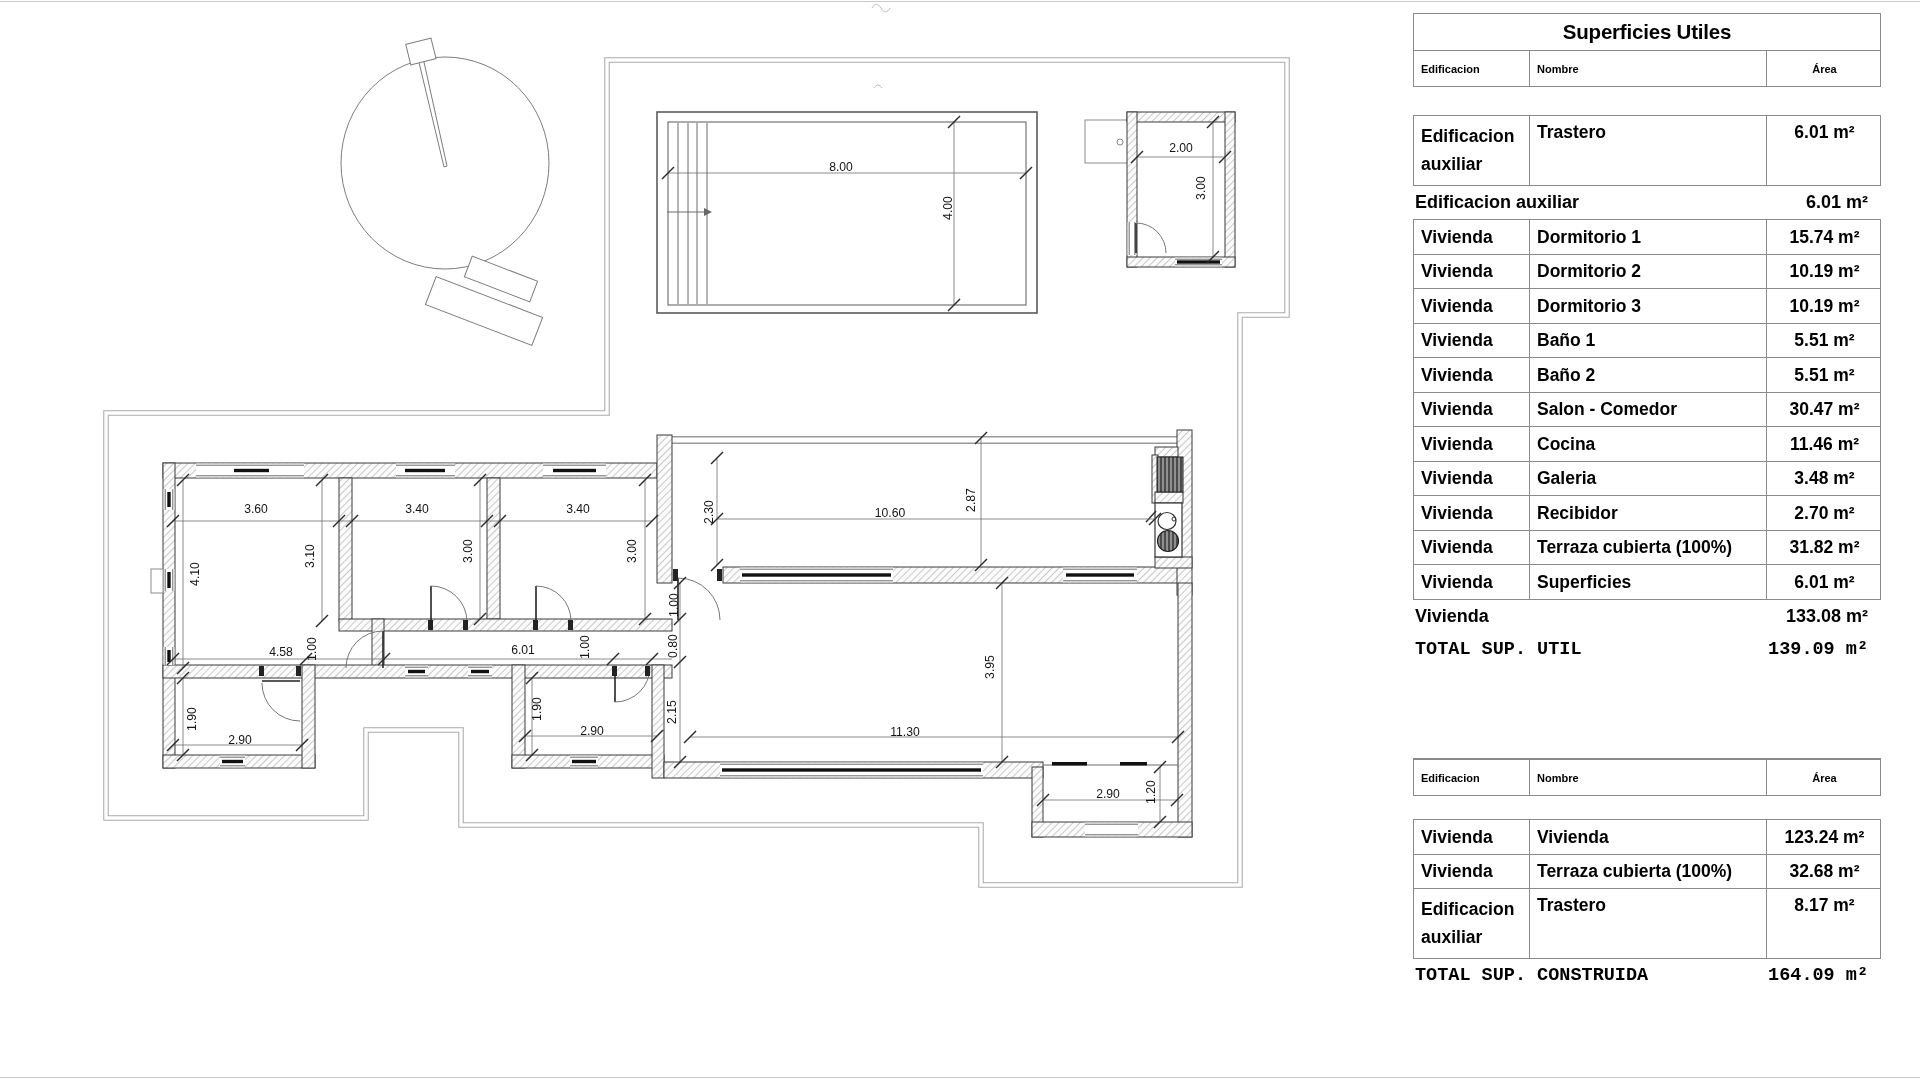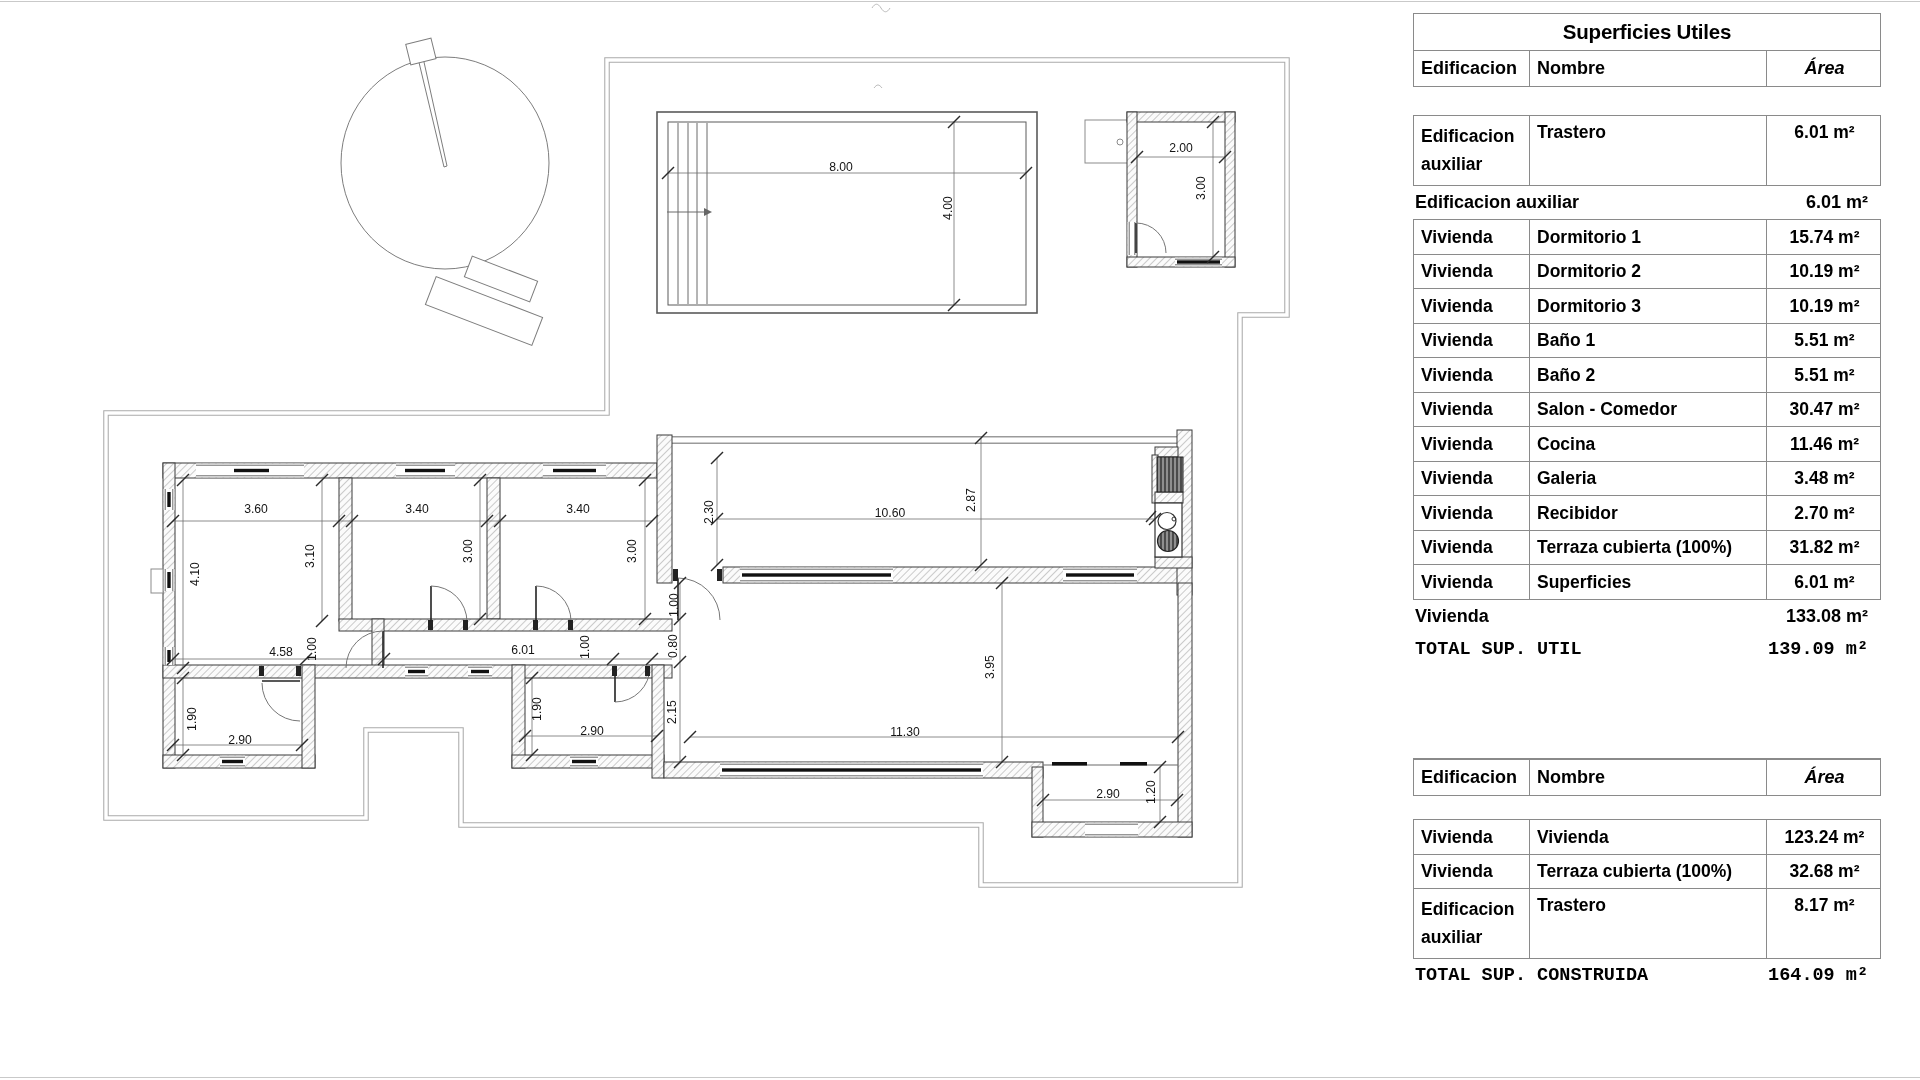--- a/index.html
+++ b/index.html
@@ -7,23 +7,23 @@
        font-family:"Liberation Sans",sans-serif;}
   .hairline{position:absolute;left:0;width:1920px;height:1px;background:#c9c9c9;}
   #plan-wrap{position:absolute;left:0;top:0;width:1360px;height:1080px;}
 
   
   .tbl{position:absolute;left:1365px;width:468px;color:#000;font-weight:700;padding-left:48px;}
   .thead{border:1.6px solid #8a8a8a;}
   .title{height:36px;display:flex;align-items:center;justify-content:center;
          font-size:20.5px;letter-spacing:-0.2px;}
   .cols{display:grid;grid-template-columns:116px 237px 115px;border-top:1.3px solid #8a8a8a;height:35px;}
-  .cols>div{display:flex;align-items:center;padding-left:7px;font-size:18px;}
+  .cols>div{display:flex;align-items:center;padding-left:7px;font-size:11px;}
   .cols>div:nth-child(-n+2){border-right:1.3px solid #8a8a8a;}
-  .cols>div:nth-child(3){justify-content:center;padding-left:0;font-style:italic;}
+  .cols>div:nth-child(3){justify-content:center;padding-left:0;}
   .tbody{margin-top:28px;}
   .tbody.g2{margin-top:23px;}
   .box{border:1.6px solid #8a8a8a;}
   .row{display:grid;grid-template-columns:116px 237px 115px;min-height:33.5px;}
   .row+.row{border-top:1.3px solid #8a8a8a;}
   .row>div{display:flex;align-items:center;padding-left:7px;font-size:17.5px;line-height:1.15;}
   .row>div:nth-child(-n+2){border-right:1.3px solid #8a8a8a;}
   .row>div.a{justify-content:center;padding-left:0;}
   .row.tall{min-height:69px;}
   .row.tall>div{align-items:flex-start;padding-top:6px;}

